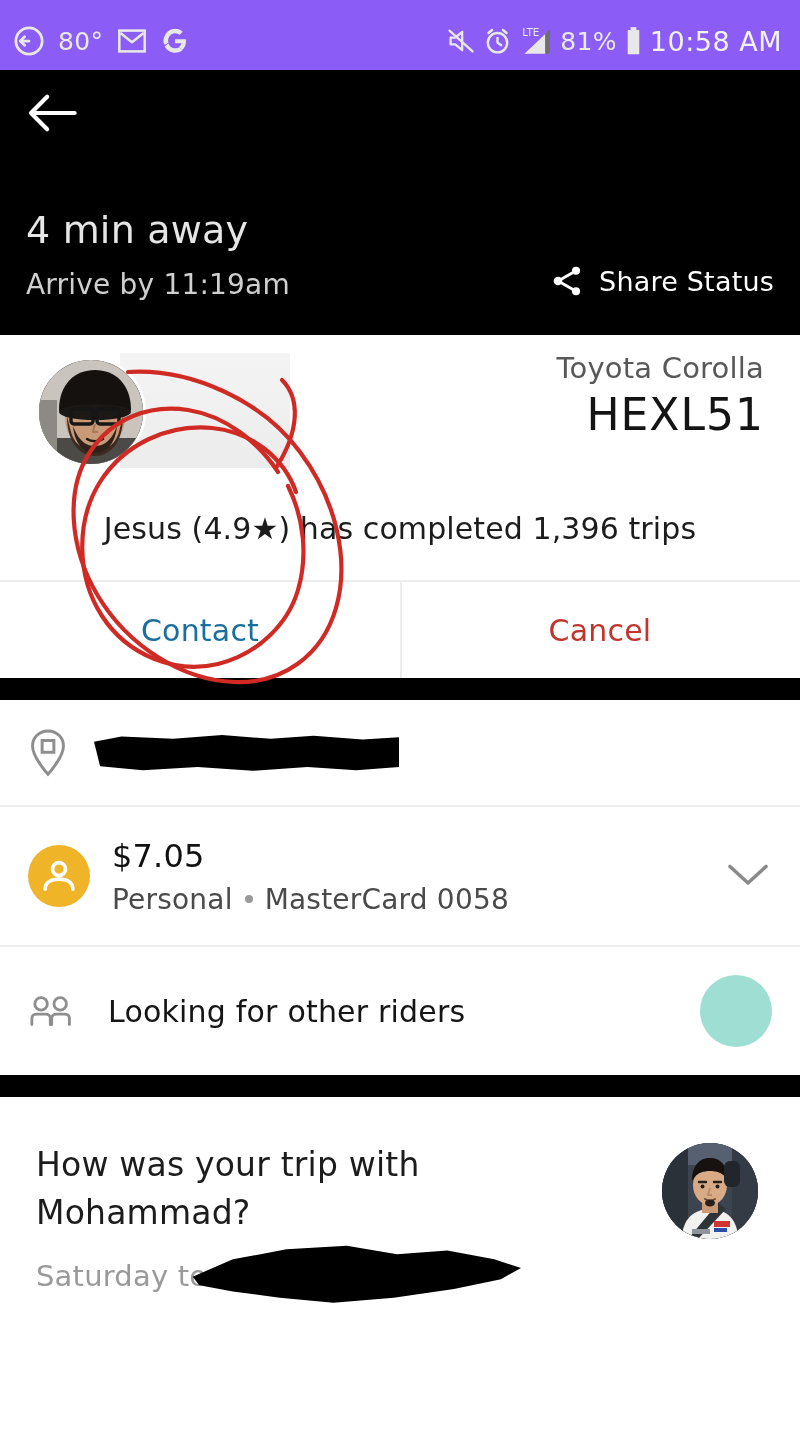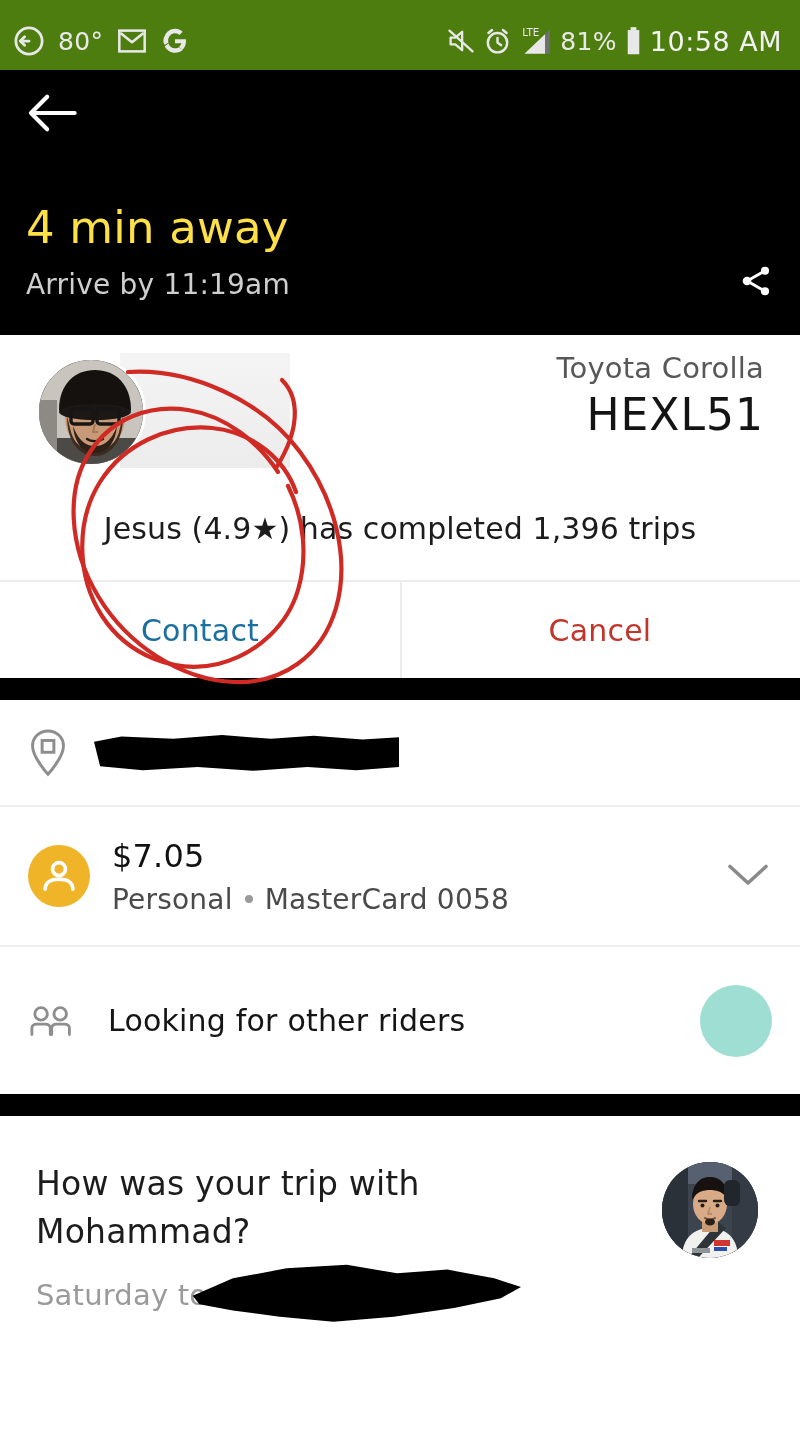--- a/index.html
+++ b/index.html
@@ -11,21 +11,21 @@
   }
   #screen {
     position:relative;
     width:800px; height:1448px;
     background:#ffffff;
     overflow:hidden;
   }
 
   
   .statusbar {
-    height:70px; background:#4d7c0f;
+    height:70px; background:#8b5cf6;
     display:flex; align-items:center;
     padding:12px 18px 0 14px;
     color:#e8e8e8;
   }
   .sb-left { display:flex; align-items:center; gap:14px; }
   .sb-right { margin-left:auto; display:flex; align-items:center; gap:7px; }
   .sb-text { font-size:25px; letter-spacing:.3px; color:#e9e9e9; }
   .sb-time { font-size:27px; color:#f2f2f2; letter-spacing:.5px; }
   .ic { display:block; }
 
@@ -34,21 +34,21 @@
     background:#000; color:#fff;
     height:265px;
     position:relative;
     padding:0 26px;
   }
   .backrow { padding-top:22px; }
   .hdr-bottom {
     position:absolute; left:26px; right:26px; bottom:34px;
   }
   .eta {
-    font-size:45px; font-weight:400; color:#fde047;
+    font-size:38px; font-weight:400; color:#e5e5e5;
     letter-spacing:.2px; line-height:1.05;
   }
   .arriverow {
     display:flex; align-items:flex-end; margin-top:12px;
   }
   .arrive {
     font-size:28px; color:#cfcfcf; letter-spacing:.2px;
   }
   .share {
     margin-left:auto; display:flex; align-items:center; gap:14px;
@@ -116,21 +116,21 @@
 
   
   .row {
     display:flex; align-items:center;
     padding:0 28px; background:#fff;
     position:relative;
   }
   .row + .row { border-top:2px solid #efefef; }
   .row-dest { height:105px; }
   .row-pay  { height:140px; }
-  .row-pool { height:149px; }
+  .row-pool { height:130px; }
 
   .rowicon {
     width:62px; flex:none; display:flex; align-items:center; justify-content:flex-start;
   }
   .redact {
     background:#000; border-radius:3px;
   }
   .redact-dest {
     width:305px; height:38px; margin-left:4px;
     clip-path:polygon(0% 22%,9% 8%,26% 14%,42% 4%,58% 14%,72% 6%,88% 16%,100% 10%,100% 88%,86% 97%,70% 88%,52% 98%,34% 88%,16% 97%,2% 86%);
@@ -264,20 +264,21 @@
       <div class="eta">4 min away</div>
       <div class="arriverow">
         <div class="arrive">Arrive by 11:19am</div>
         <div class="share">
           <svg width="36" height="36" viewBox="0 0 24 24">
             <circle cx="18" cy="5.2" r="2.7" fill="#fff"></circle>
             <circle cx="18" cy="18.8" r="2.7" fill="#fff"></circle>
             <circle cx="6" cy="12" r="2.9" fill="#fff"></circle>
             <path d="M8.4 10.7 L15.7 6.5 M8.4 13.3 L15.7 17.5" stroke="#fff" stroke-width="1.9" stroke-linecap="round"></path>
           </svg>
+          <span class="share-label">Share Status</span>
         </div>
       </div>
     </div>
   </div>
 
   <div class="driver-card">
     <div class="driver-top">
 
       <div class="carwrap">
         <div class="car-bg"></div>

